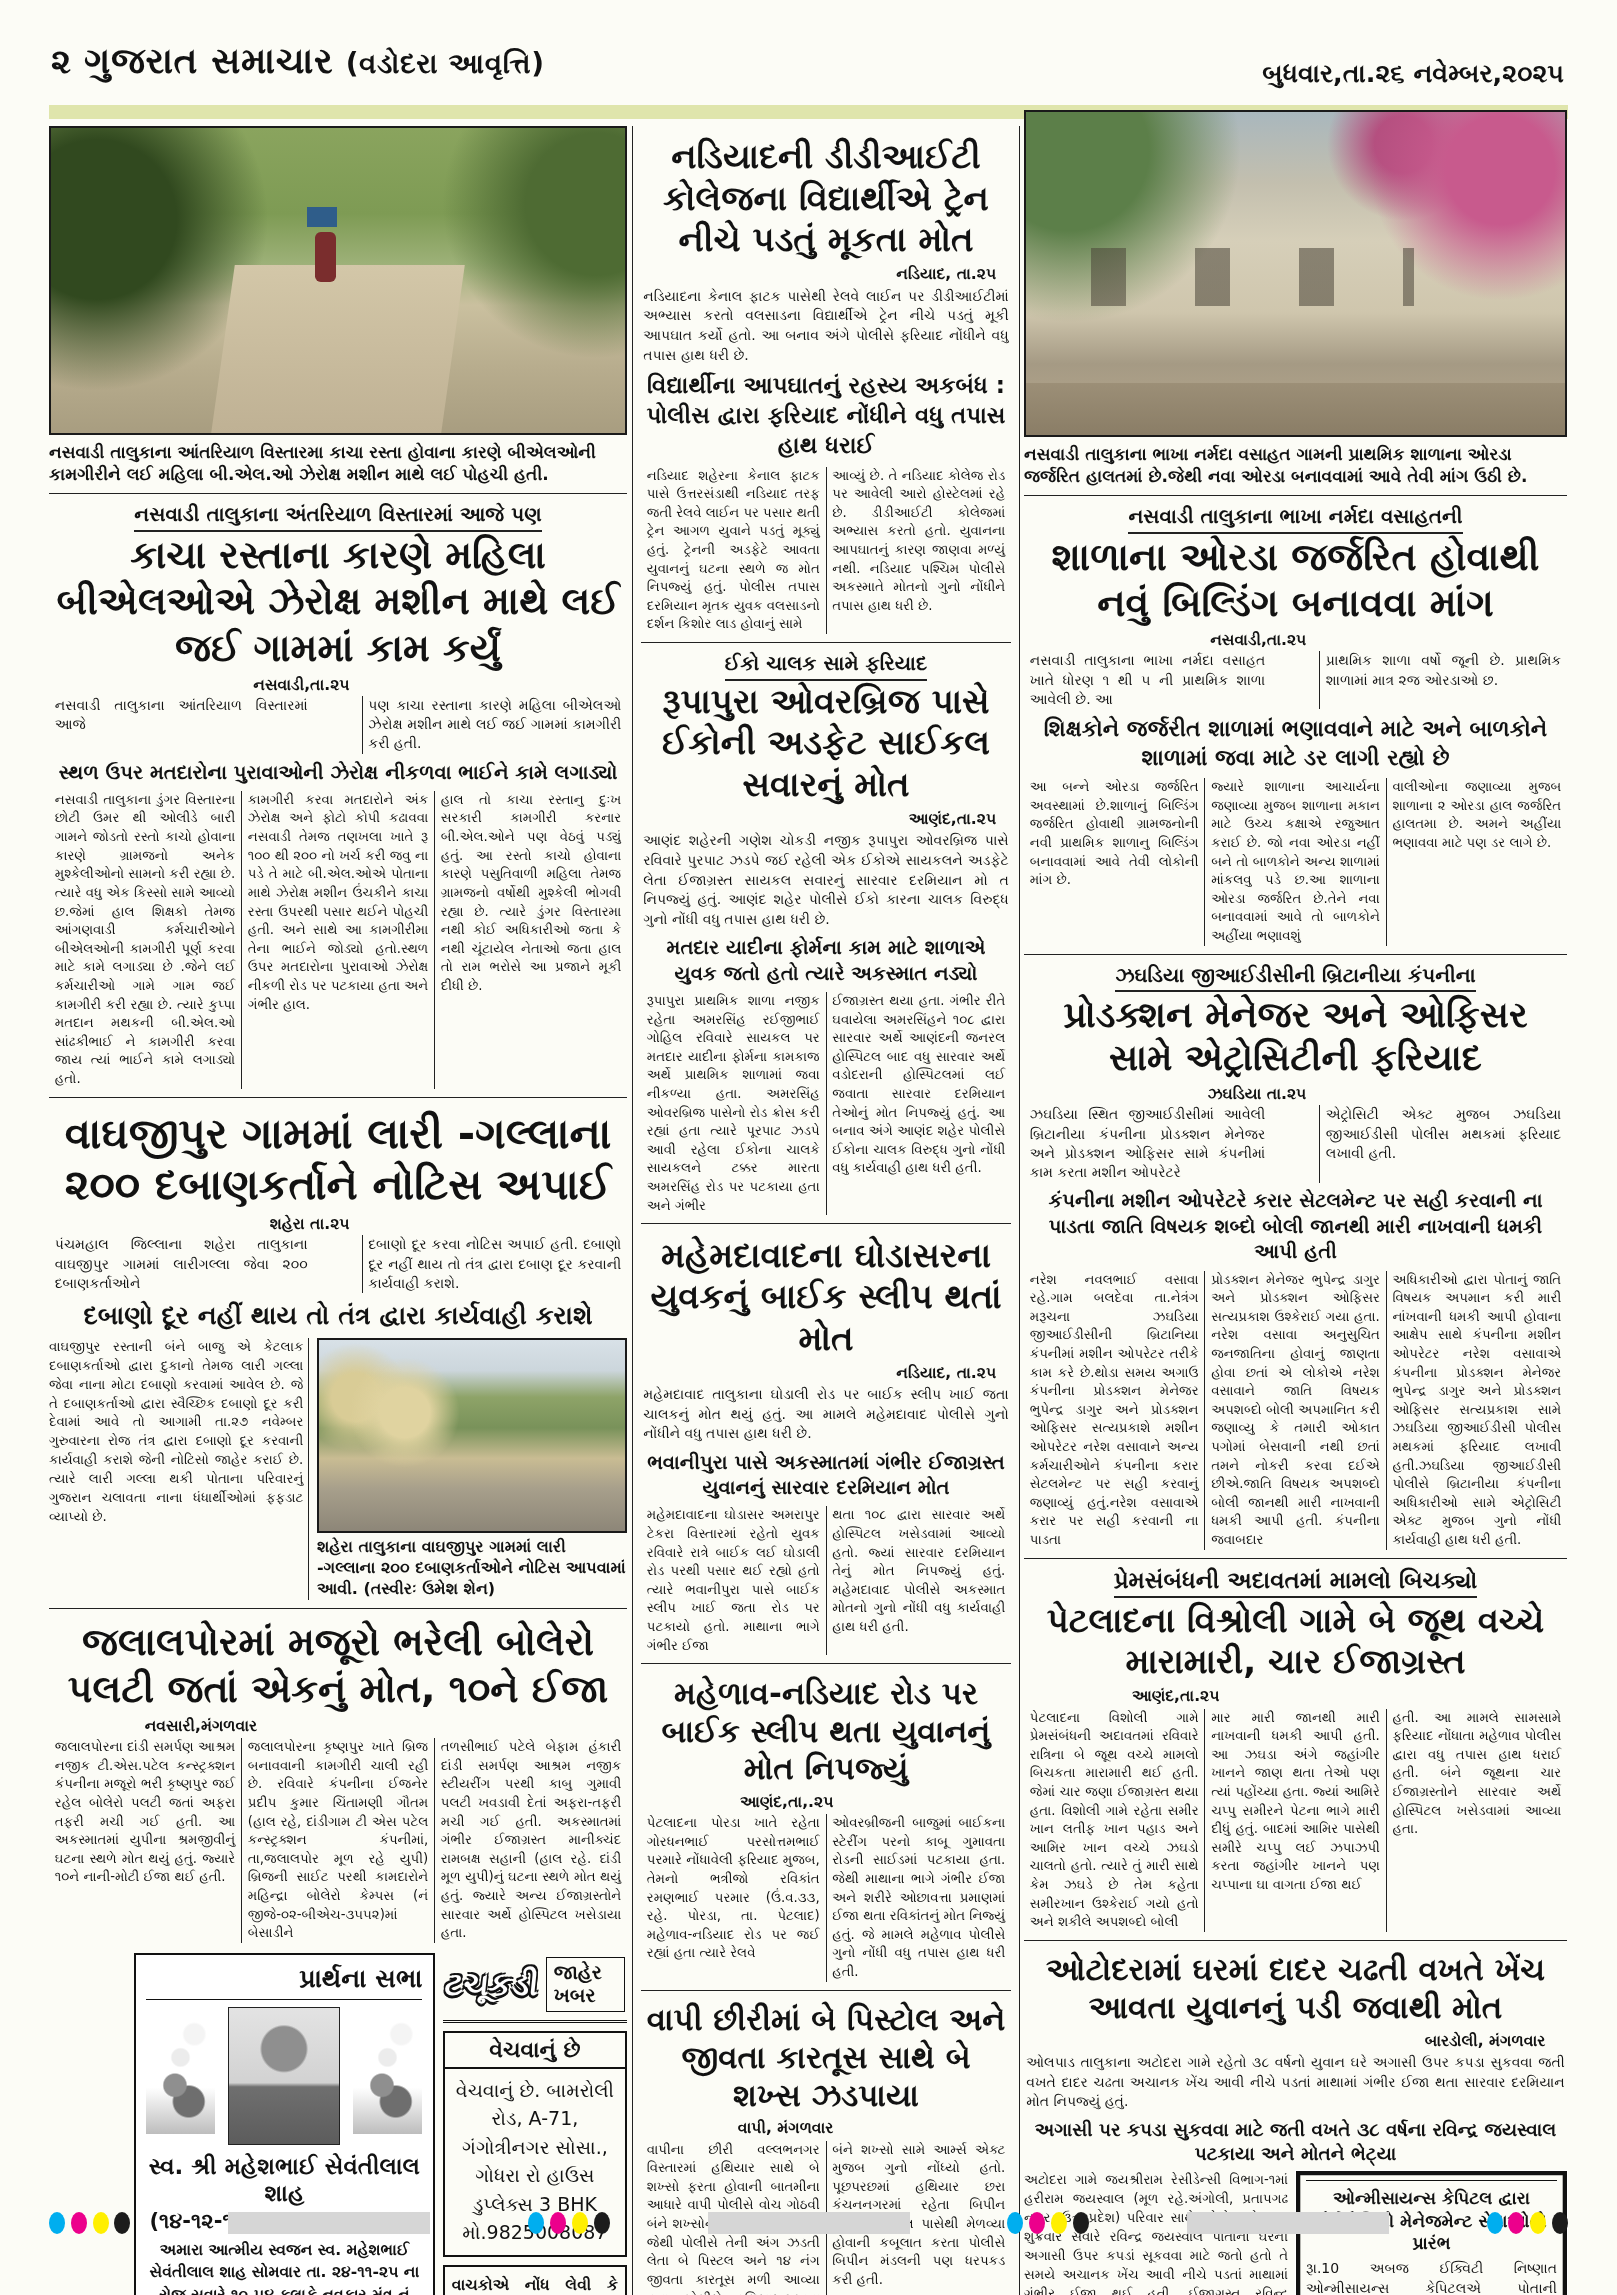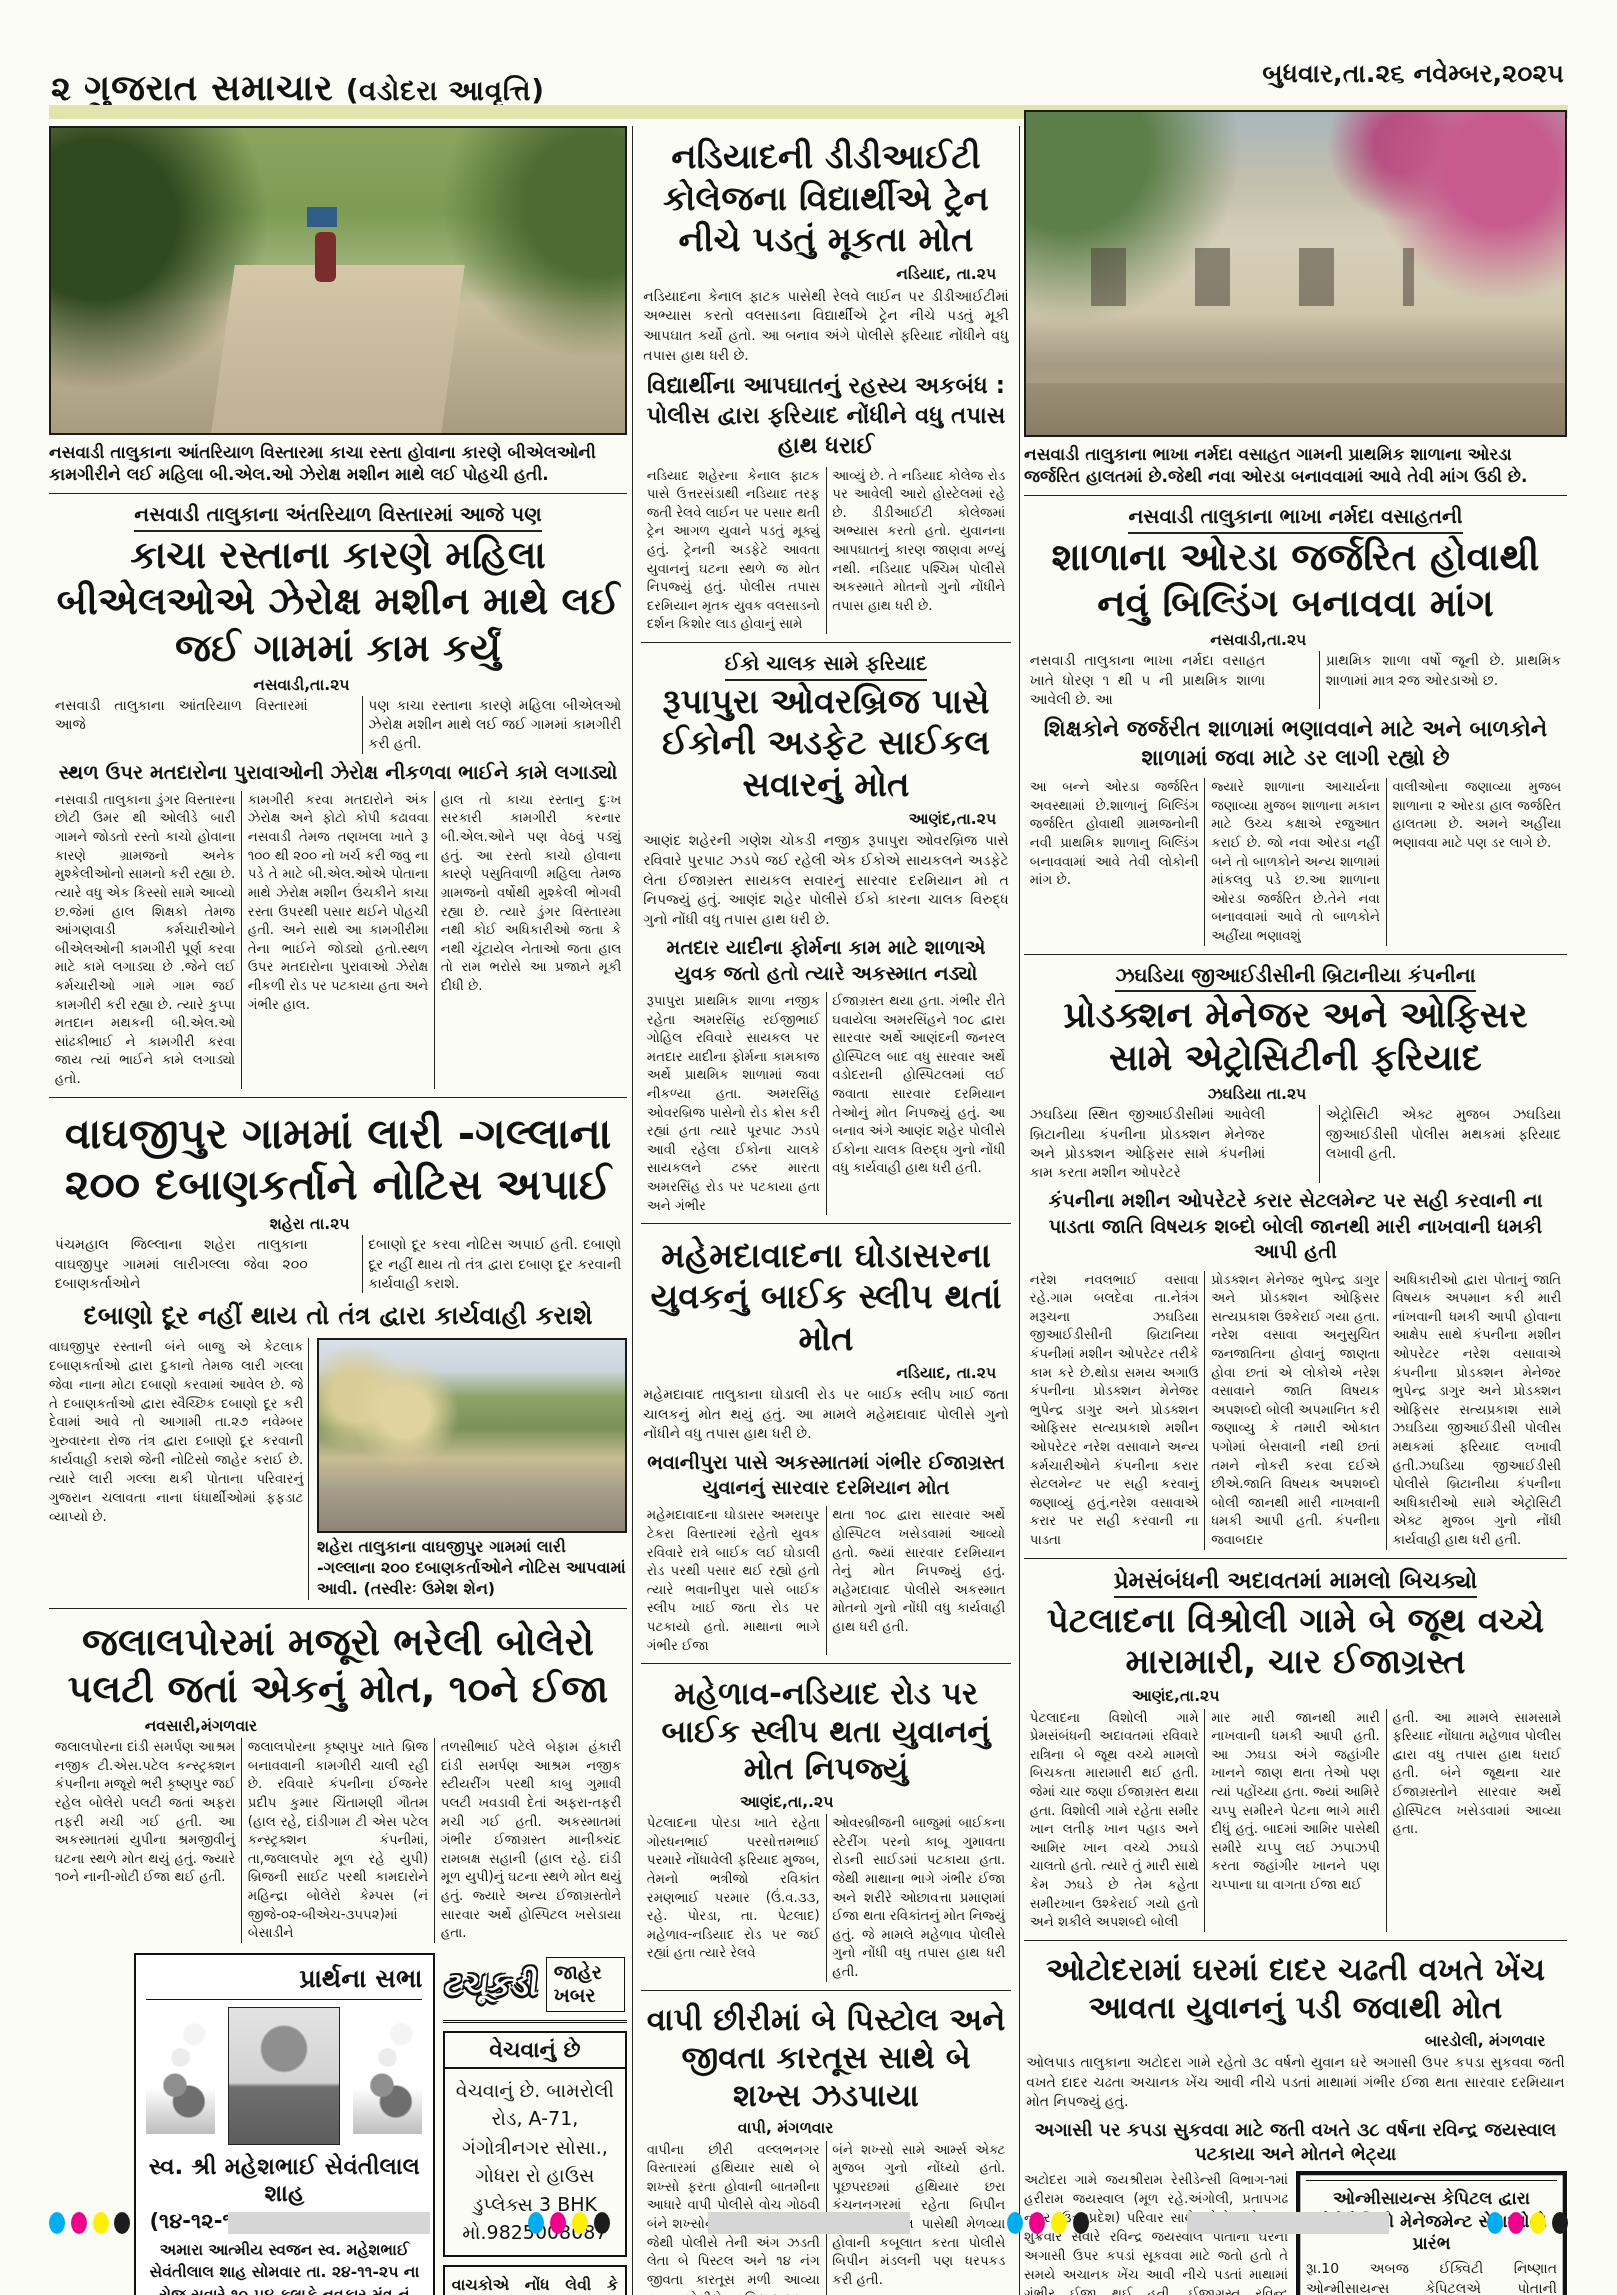--- a/index.html
+++ b/index.html
@@ -1,19 +1,19 @@
 <!DOCTYPE html>
 <html style="font-size:9.2px"><head>
 <meta charset="utf-8">
 <style>
   html,body{margin:0;padding:0;background:#777;}
   .page{position:relative;width:1617px;height:2295px;background:#fcfcf6;color:#121212;
         font-family:"DejaVu Sans","Liberation Sans",sans-serif;overflow:hidden;}
   
-  .masthead{position:absolute;top:67px;left:51px;font-weight:bold;font-size:34px;letter-spacing:0.6px;}
+  .masthead{position:absolute;top:40px;left:51px;font-weight:bold;font-size:34px;letter-spacing:0.6px;}
   .masthead .brand{font-size:36px;}
   .masthead .edition{font-size:28px;font-weight:bold;}
   .pagedate{position:absolute;top:58px;right:53px;font-weight:bold;font-size:25.4px;}
   .accentbar{position:absolute;top:105px;left:49px;width:1519px;height:14px;background:#dfe5ac;}
   
   .col{position:absolute;top:126px;}
   .col-left{left:49px;width:578px;}
   .col-mid{left:632px;width:388px;border-left:1.2px solid #222;border-right:1.2px solid #222;padding:0 8px;box-sizing:border-box;}
   .col-right{left:1024px;width:543px;top:110px;}
   

